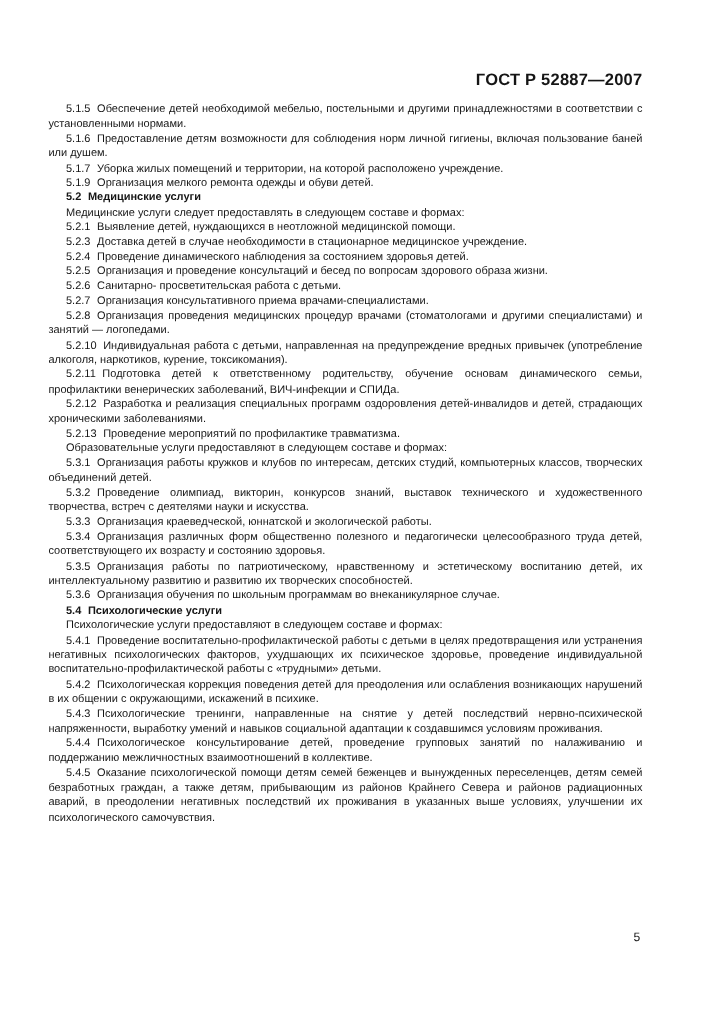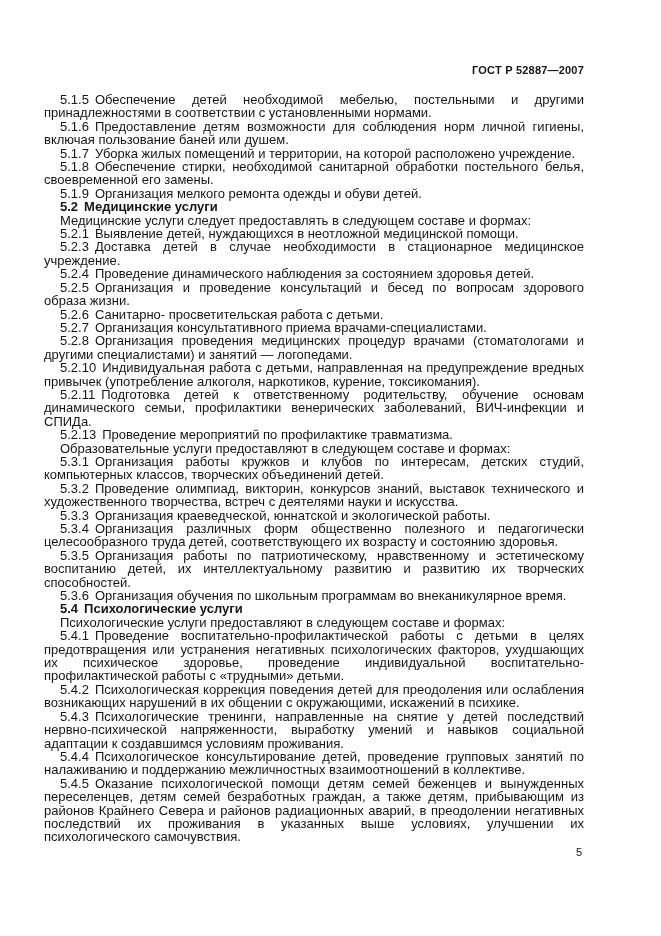--- a/index.html
+++ b/index.html
@@ -9,31 +9,31 @@
     background: #ffffff;
     position: relative;
     font-family: "Liberation Sans", sans-serif;
     color: #151515;
     overflow: hidden;
   }
   .running-head {
     position: absolute;
     top: 64px;
     right: 77px;
-    font-size: 11px;
+    font-size: 15px;
     font-weight: bold;
     letter-spacing: 0.2px;
     white-space: nowrap;
   }
   .doc-body {
     position: absolute;
     top: 93px;
     left: 44px;
     width: 540px;
-    font-size: 13px;
+    font-size: 10px;
     line-height: 13.4px;
     text-align: justify;
   }
   p.para {
     margin: 0;
     padding: 0;
     text-indent: 16px;
   }
   p.para.heading { font-weight: bold; }
   .clause-num { margin-right: 6px; }
@@ -46,41 +46,41 @@
 </style>
 </head>
 <body>
 
 <div class="running-head">ГОСТ Р 52887—2007</div>
 
 <div class="doc-body">
     <p class="para"><span class="clause-num">5.1.5</span><span>Обеспечение детей необходимой мебелью, постельными и другими принадлежностями в соответствии с установленными нормами.</span></p>
     <p class="para"><span class="clause-num">5.1.6</span><span>Предоставление детям возможности для соблюдения норм личной гигиены, включая пользование баней или душем.</span></p>
     <p class="para"><span class="clause-num">5.1.7</span><span>Уборка жилых помещений и территории, на которой расположено учреждение.</span></p>
-    <p class="para"><span class="clause-num">5.1.8</span><span>Обеспечение стирки, необходимой санитарной обработки постельного белья, своевременной его замены.</span></p>
     <p class="para"><span class="clause-num">5.1.9</span><span>Организация мелкого ремонта одежды и обуви детей.</span></p>
     <p class="para heading"><span class="clause-num">5.2</span><span>Медицинские услуги</span></p>
     <p class="para"><span>Медицинские услуги следует предоставлять в следующем составе и формах:</span></p>
     <p class="para"><span class="clause-num">5.2.1</span><span>Выявление детей, нуждающихся в неотложной медицинской помощи.</span></p>
     <p class="para"><span class="clause-num">5.2.3</span><span>Доставка детей в случае необходимости в стационарное медицинское учреждение.</span></p>
     <p class="para"><span class="clause-num">5.2.4</span><span>Проведение динамического наблюдения за состоянием здоровья детей.</span></p>
     <p class="para"><span class="clause-num">5.2.5</span><span>Организация и проведение консультаций и бесед по вопросам здорового образа жизни.</span></p>
     <p class="para"><span class="clause-num">5.2.6</span><span>Санитарно- просветительская работа с детьми.</span></p>
     <p class="para"><span class="clause-num">5.2.7</span><span>Организация консультативного приема врачами-специалистами.</span></p>
     <p class="para"><span class="clause-num">5.2.8</span><span>Организация проведения медицинских процедур врачами (стоматологами и другими специалистами) и занятий — логопедами.</span></p>
     <p class="para"><span class="clause-num">5.2.10</span><span>Индивидуальная работа с детьми, направленная на предупреждение вредных привычек (употребление алкоголя, наркотиков, курение, токсикомания).</span></p>
     <p class="para"><span class="clause-num">5.2.11</span><span>Подготовка детей к ответственному родительству, обучение основам динамического семьи, профилактики венерических заболеваний, ВИЧ-инфекции и СПИДа.</span></p>
+    <p class="para"><span class="clause-num">5.2.12</span><span>Разработка и реализация специальных программ оздоровления детей-инвалидов и детей, страдающих хроническими заболеваниями.</span></p>
     <p class="para"><span class="clause-num">5.2.13</span><span>Проведение мероприятий по профилактике травматизма.</span></p>
     <p class="para"><span>Образовательные услуги предоставляют в следующем составе и формах:</span></p>
     <p class="para"><span class="clause-num">5.3.1</span><span>Организация работы кружков и клубов по интересам, детских студий, компьютерных классов, творческих объединений детей.</span></p>
     <p class="para"><span class="clause-num">5.3.2</span><span>Проведение олимпиад, викторин, конкурсов знаний, выставок технического и художественного творчества, встреч с деятелями науки и искусства.</span></p>
     <p class="para"><span class="clause-num">5.3.3</span><span>Организация краеведческой, юннатской и экологической работы.</span></p>
     <p class="para"><span class="clause-num">5.3.4</span><span>Организация различных форм общественно полезного и педагогически целесообразного труда детей, соответствующего их возрасту и состоянию здоровья.</span></p>
     <p class="para"><span class="clause-num">5.3.5</span><span>Организация работы по патриотическому, нравственному и эстетическому воспитанию детей, их интеллектуальному развитию и развитию их творческих способностей.</span></p>
-    <p class="para"><span class="clause-num">5.3.6</span><span>Организация обучения по школьным программам во внеканикулярное время.</span></p>
+    <p class="para"><span class="clause-num">5.3.6</span><span>Организация обучения по школьным программам во внеканикулярное случае.</span></p>
     <p class="para heading"><span class="clause-num">5.4</span><span>Психологические услуги</span></p>
     <p class="para"><span>Психологические услуги предоставляют в следующем составе и формах:</span></p>
     <p class="para"><span class="clause-num">5.4.1</span><span>Проведение воспитательно-профилактической работы с детьми в целях предотвращения или устранения негативных психологических факторов, ухудшающих их психическое здоровье, проведение индивидуальной воспитательно-профилактической работы с «трудными» детьми.</span></p>
     <p class="para"><span class="clause-num">5.4.2</span><span>Психологическая коррекция поведения детей для преодоления или ослабления возникающих нарушений в их общении с окружающими, искажений в психике.</span></p>
     <p class="para"><span class="clause-num">5.4.3</span><span>Психологические тренинги, направленные на снятие у детей последствий нервно-психической напряженности, выработку умений и навыков социальной адаптации к создавшимся условиям проживания.</span></p>
     <p class="para"><span class="clause-num">5.4.4</span><span>Психологическое консультирование детей, проведение групповых занятий по налаживанию и поддержанию межличностных взаимоотношений в коллективе.</span></p>
     <p class="para"><span class="clause-num">5.4.5</span><span>Оказание психологической помощи детям семей беженцев и вынужденных переселенцев, детям семей безработных граждан, а также детям, прибывающим из районов Крайнего Севера и районов радиационных аварий, в преодолении негативных последствий их проживания в указанных выше условиях, улучшении их психологического самочувствия.</span></p>
   </div>
 
 <div class="page-num">5</div>

